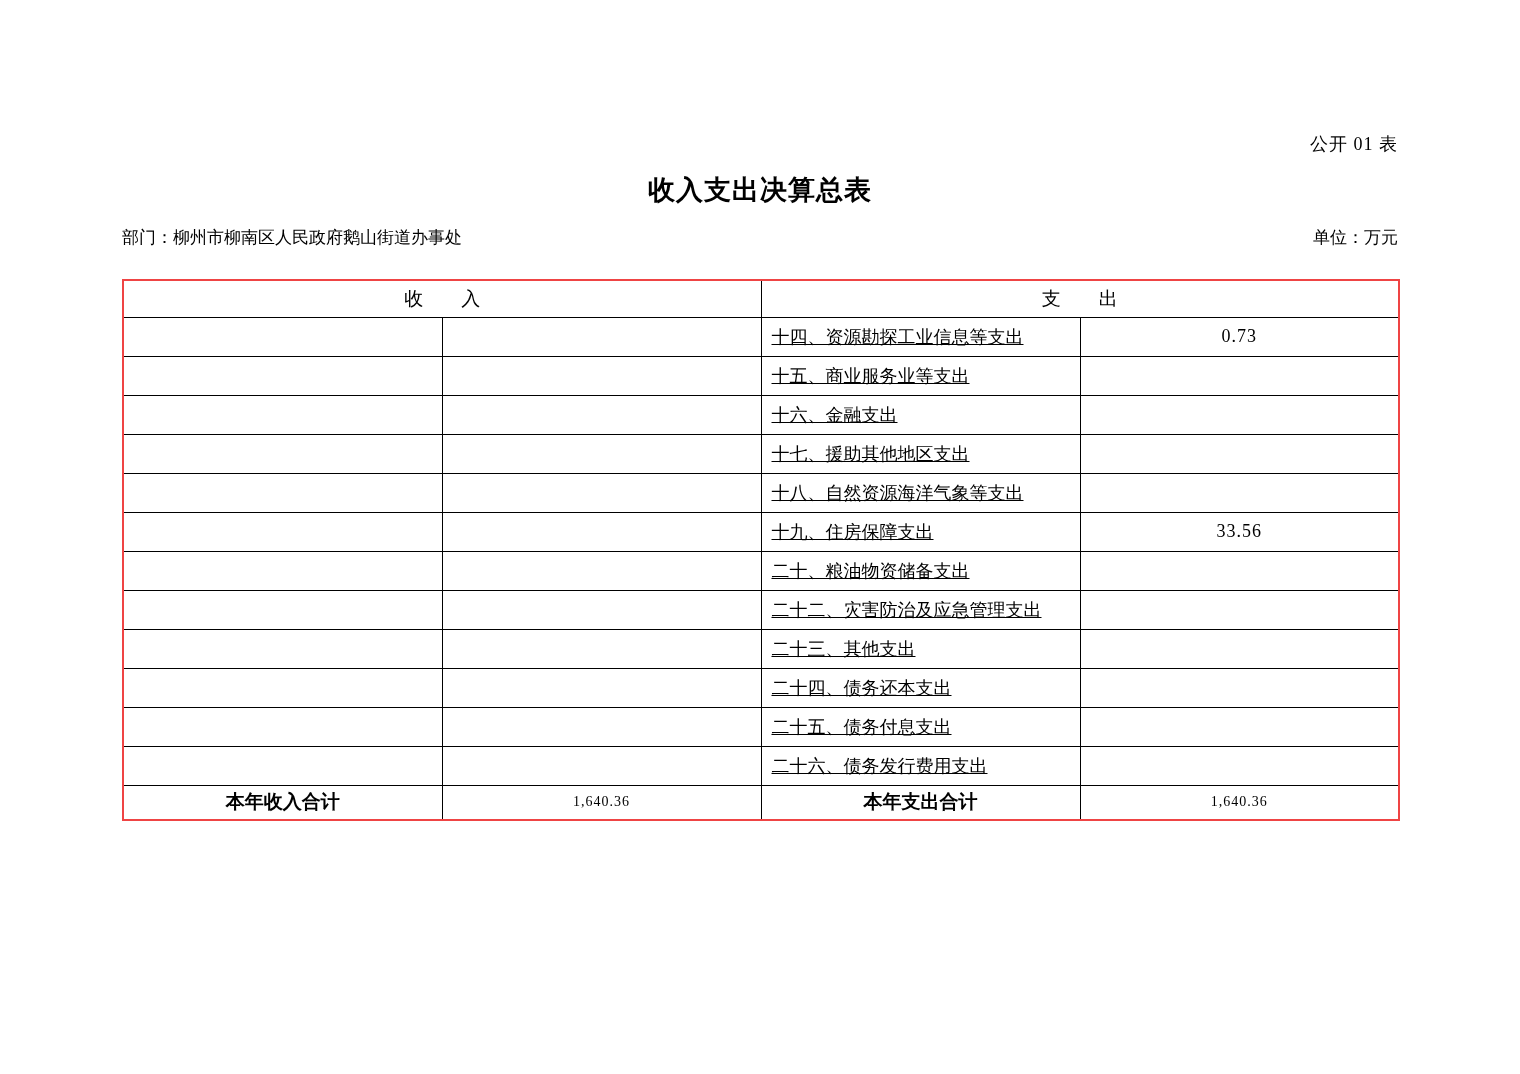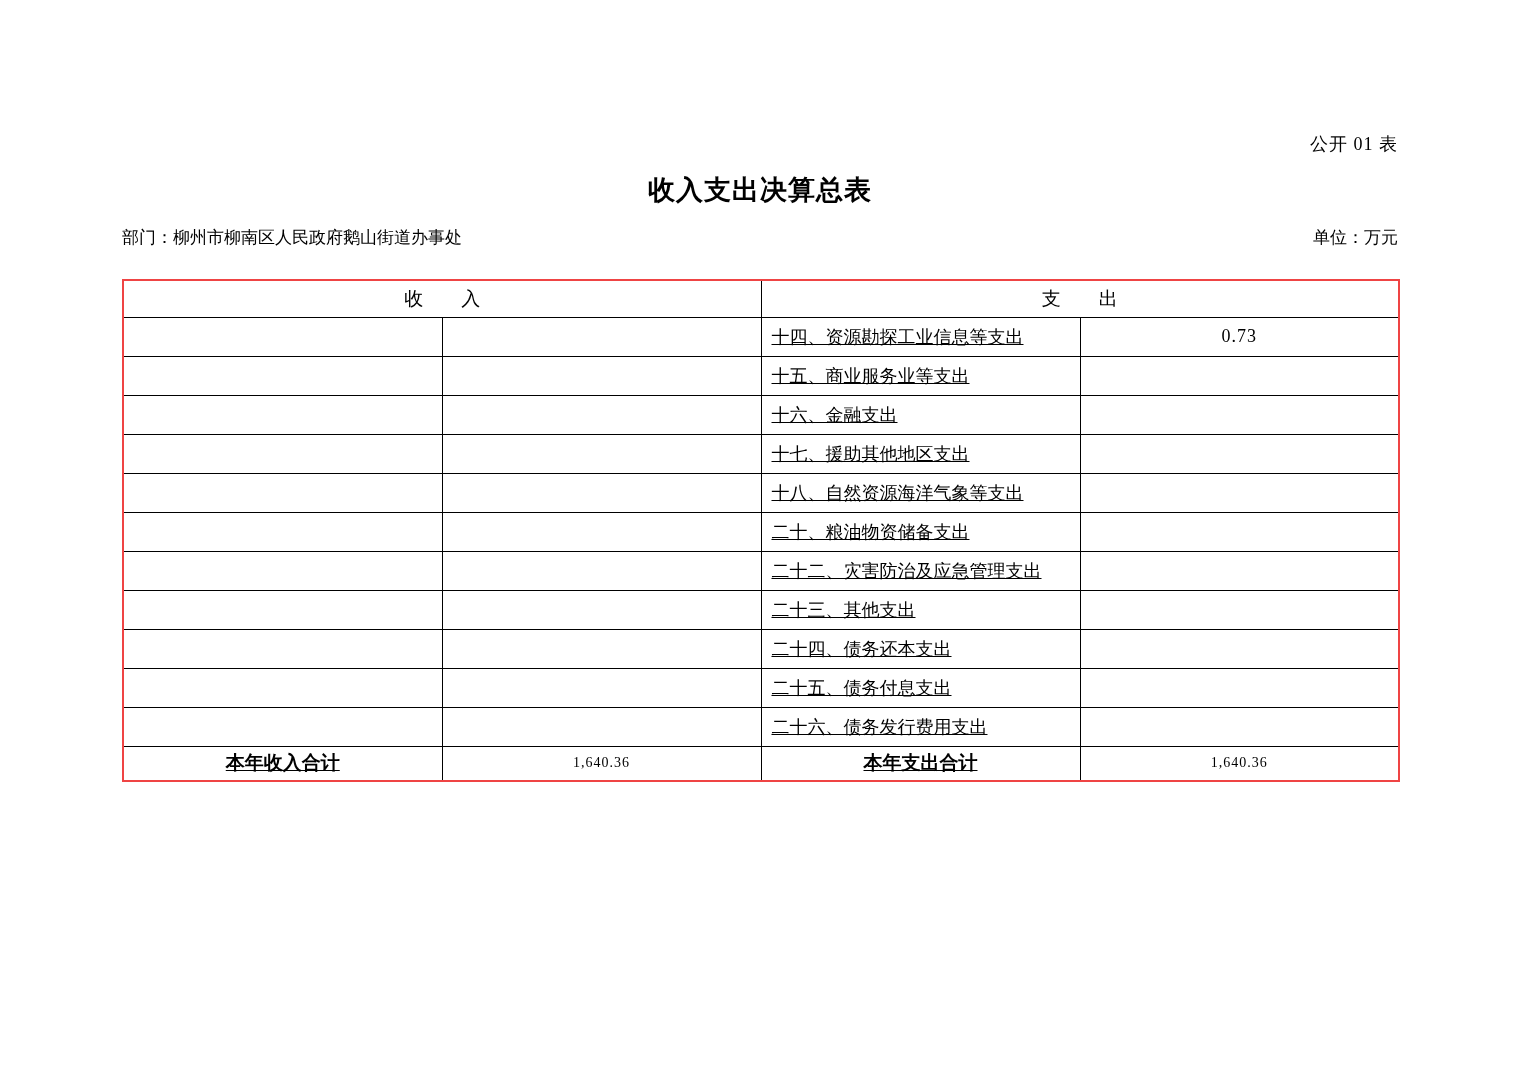--- a/index.html
+++ b/index.html
@@ -56,21 +56,21 @@
     white-space: nowrap;
     overflow: hidden;
     padding: 0;
   }
   .group-header-row th { height: 37px; text-align: center; font-size: 19px; }
   .col-header-row th { height: 36px; text-align: center; font-size: 18px; }
   tbody td { height: 39px; font-size: 18px; }
   td.item { text-align: left; padding-left: 10px; text-decoration: underline; }
   td.amount { text-align: center; letter-spacing: 1px; }
   .total-row td { height: 35px; font-size: 14px; }
-  .total-row td.total-label { font-weight: bold; text-align: center; font-size: 19px; text-decoration: underline; }
+  .total-row td.total-label { font-weight: bold; text-align: center; font-size: 19px; }
   .page-number {
     position: absolute;
     top: 970px;
     left: 0;
     width: 100%;
     text-align: center;
     font-size: 23px;
   }
 </style>
 </head>
@@ -127,20 +127,26 @@
         </tr>
         <tr>
           <td class="item"></td>
           <td class="amount"></td>
           <td class="item">十八、自然资源海洋气象等支出</td>
           <td class="amount"></td>
         </tr>
         <tr>
           <td class="item"></td>
           <td class="amount"></td>
+          <td class="item">十九、住房保障支出</td>
+          <td class="amount">33.56</td>
+        </tr>
+        <tr>
+          <td class="item"></td>
+          <td class="amount"></td>
           <td class="item">二十、粮油物资储备支出</td>
           <td class="amount"></td>
         </tr>
         <tr>
           <td class="item"></td>
           <td class="amount"></td>
           <td class="item">二十二、灾害防治及应急管理支出</td>
           <td class="amount"></td>
         </tr>
         <tr>

